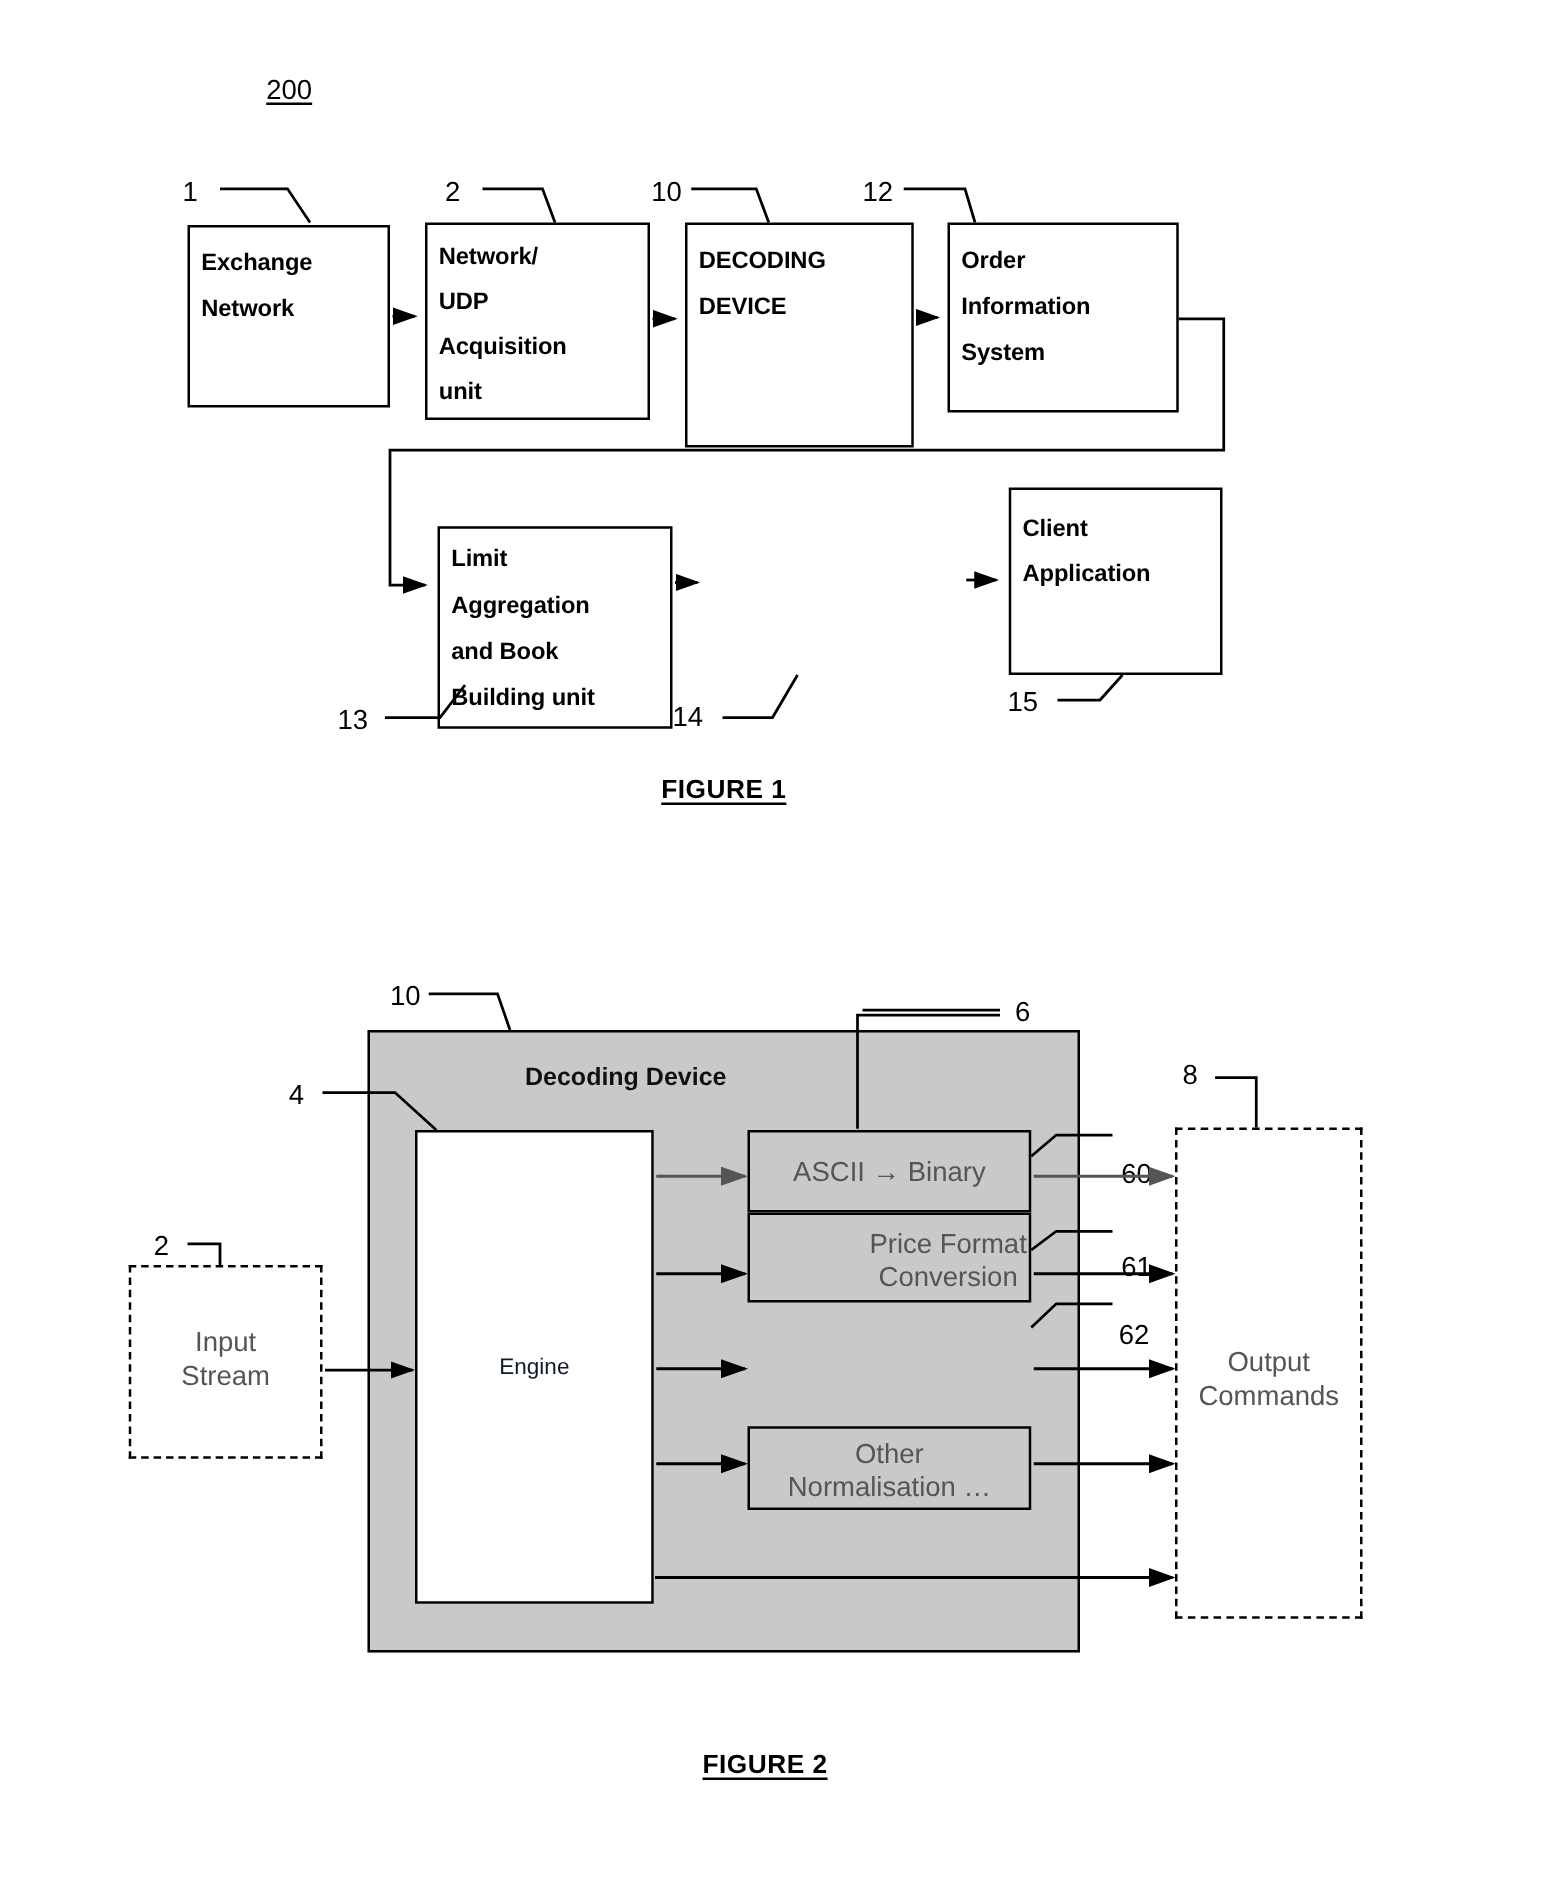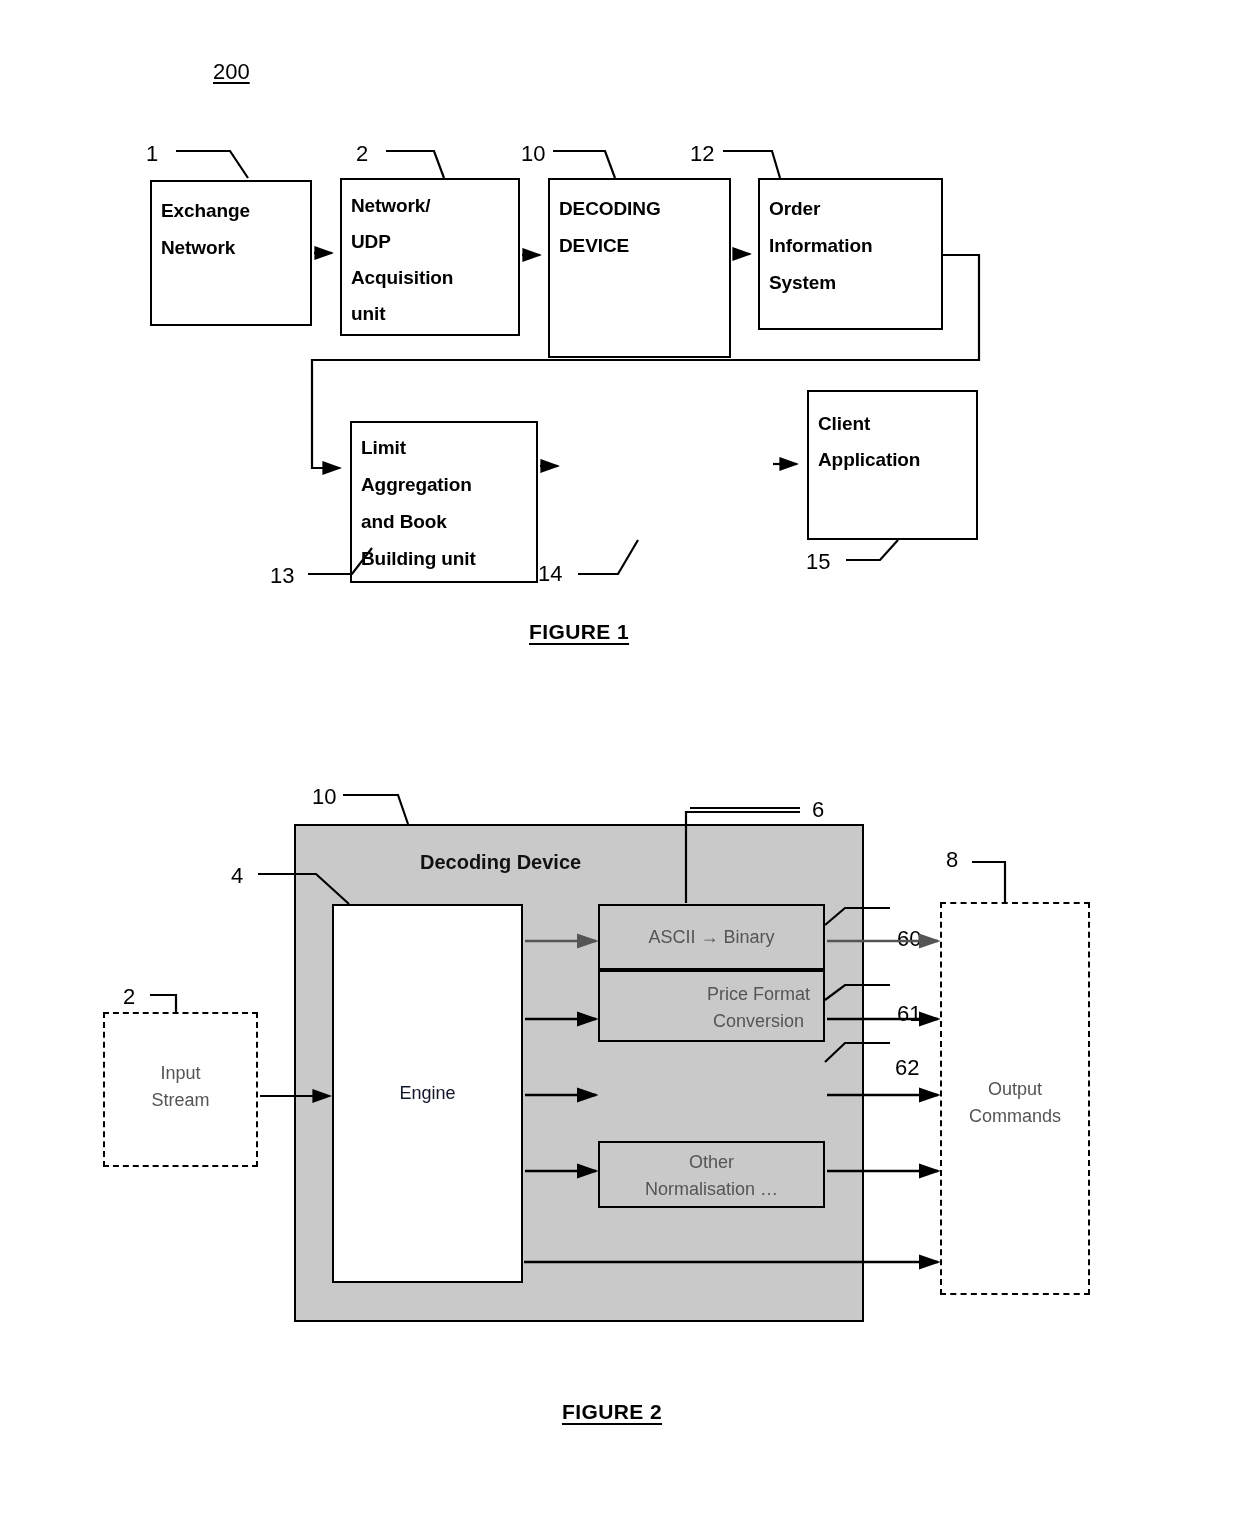--- a/index.html
+++ b/index.html
@@ -80,21 +80,21 @@
   .title-num {
     position: absolute;
     font-size: 22px;
     text-decoration: underline;
     text-underline-offset: 3px;
   }
 
   
   .faint {
     position: absolute;
-    font-size: 18px;
+    font-size: 22px;
     color: #555;
     text-align: center;
     line-height: 27px;
     white-space: pre-line;
     width: 100%;
     left: 0;
   }
   .panel-title {
     position: absolute;
     font-size: 20px;

